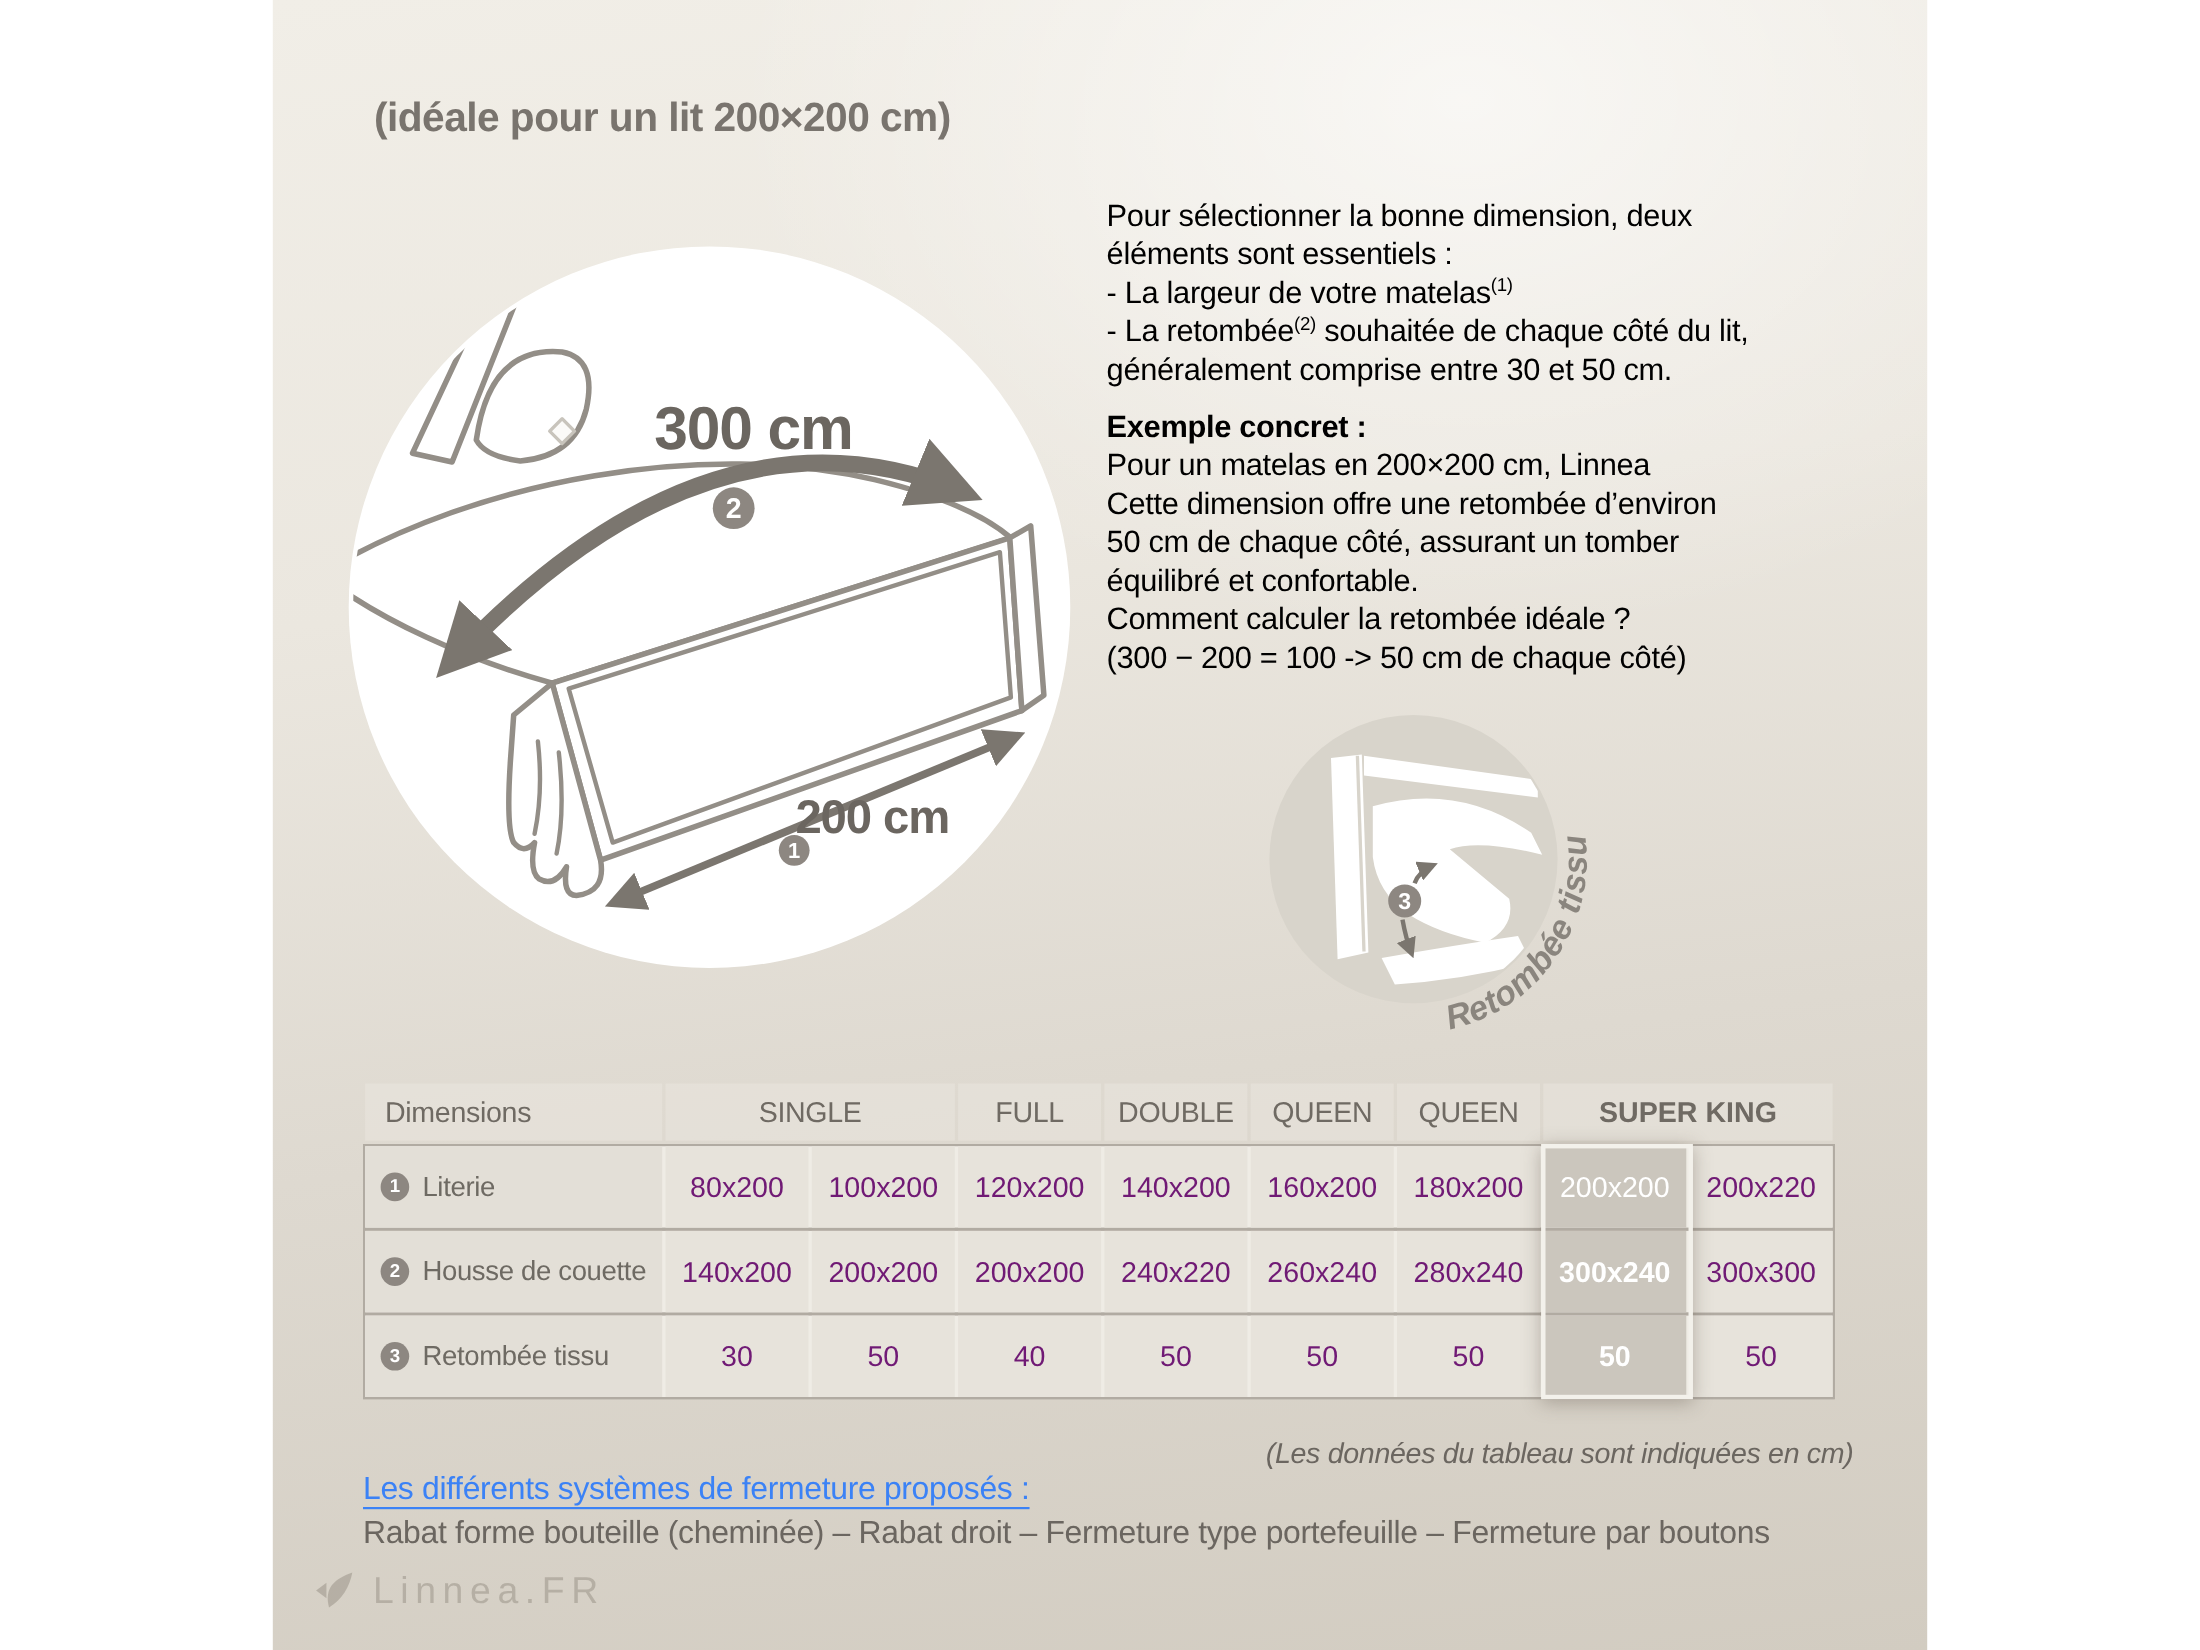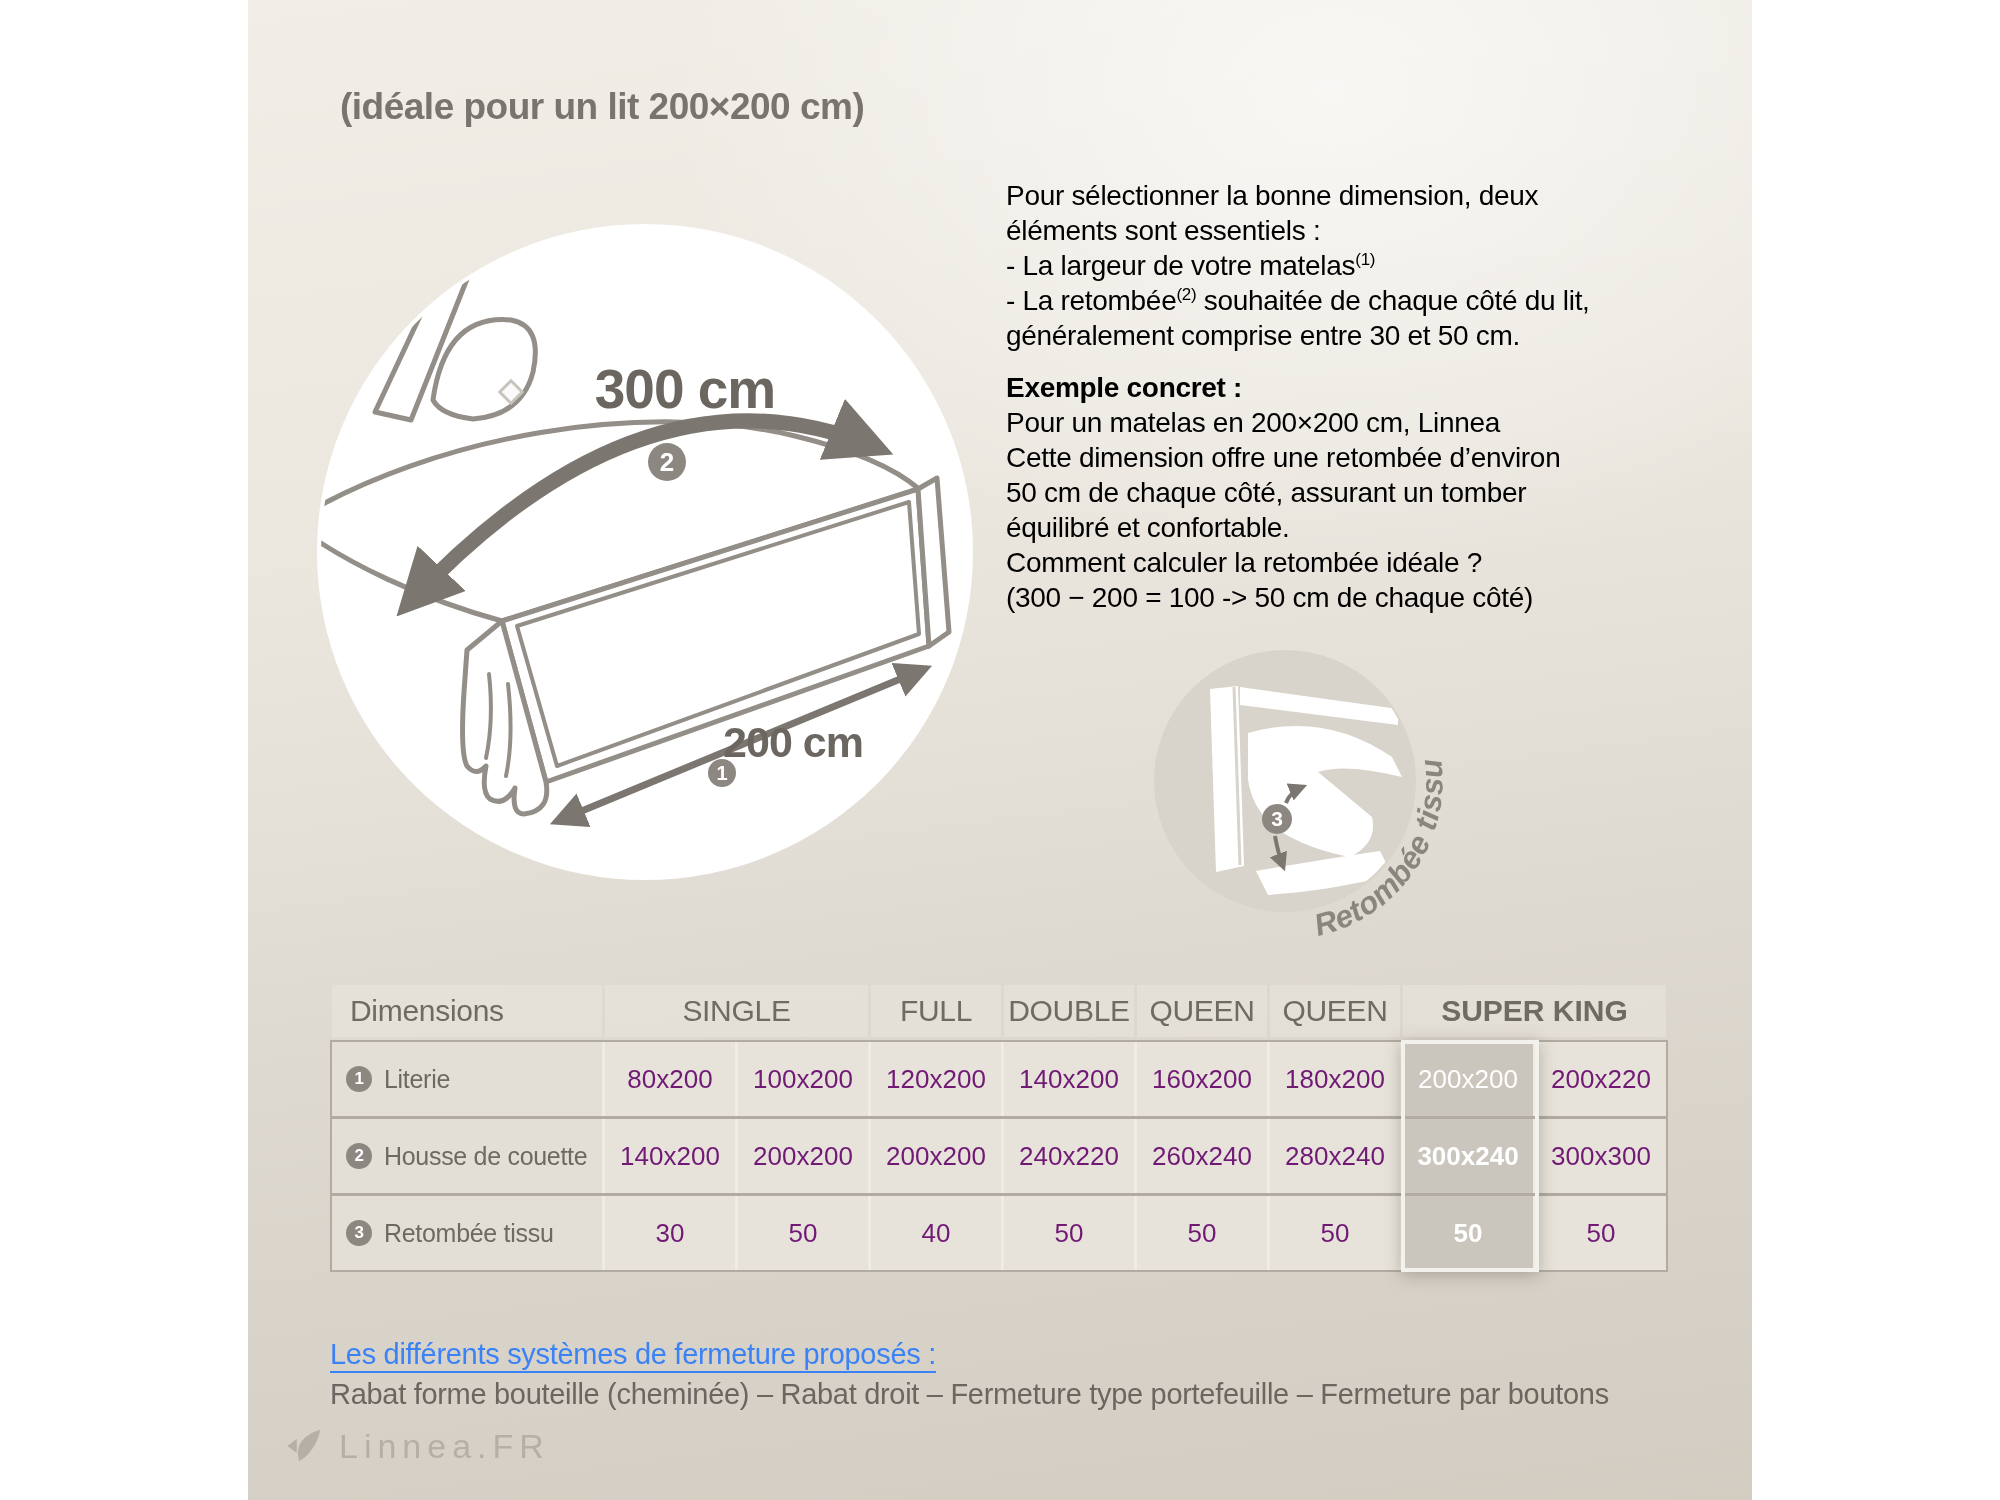--- a/index.html
+++ b/index.html
@@ -23,21 +23,21 @@
   
   .main-circle{position:absolute;left:315px;top:222px;width:660px;height:660px;}
   .drop-circle{position:absolute;left:1140px;top:645px;width:330px;height:330px;}
   .dim-label{font-weight:700;fill:#6b6660;letter-spacing:-1px;}
   .badge-num{fill:#ffffff;font-weight:700;text-anchor:middle;}
   .drop-label{font-size:31px;font-weight:700;font-style:italic;fill:#8a857e;letter-spacing:0.5px;}
   
   .thead{position:absolute;left:332px;top:985px;width:1334px;height:52px;display:grid;
          grid-template-columns:270px repeat(8,130px);column-gap:3px;}
   .th{background:rgba(234,230,222,0.55);display:flex;align-items:center;justify-content:center;
-      font-size:30px;color:#6f6a63;letter-spacing:-0.3px;}
+      font-size:26px;color:#6f6a63;letter-spacing:-0.3px;}
   .th-dim{justify-content:flex-start;padding-left:18px;}
   .th-span2{grid-column:span 2;}
   .th-sk{font-weight:700;letter-spacing:0;}
   .tbody{position:absolute;left:330px;top:1040px;width:1334px;border:2px solid #b1aba2;
          background:#b1aba2;display:flex;flex-direction:column;gap:3px;}
   .trow{display:grid;grid-template-columns:270px repeat(8,130px);column-gap:3px;
         background:#efece5;height:74px;}
   .tlabel{background:#e3dfd7;display:flex;align-items:center;gap:12px;padding-left:14px;
           font-size:25px;color:#6e6a63;letter-spacing:-0.3px;}
   .td{background:#e7e3db;display:flex;align-items:center;justify-content:center;
@@ -199,20 +199,21 @@
       <div class="td">40</div>
       <div class="td">50</div>
       <div class="td">50</div>
       <div class="td">50</div>
       <div class="td hl">50</div>
       <div class="td">50</div>
     </div>
     <div class="hl-frame"></div>
   </div>
 
+  <div class="note">(Les données du tableau sont indiquées en cm)</div>
   <div class="closures-heading">Les différents systèmes de fermeture proposés :</div>
   <div class="closures-items">Rabat forme bouteille (cheminée) – Rabat droit – Fermeture type portefeuille – Fermeture par boutons</div>
 
   <div class="watermark">
     <svg width="40" height="40" viewBox="0 0 34 34" fill="currentColor">
       <path d="M30,3 C16,8 8,15 12,30 C22,24 28,14 30,3 Z"></path>
       <path d="M2,17 L10,11 L10,23 Z"></path>
     </svg>
     <span class="watermark-text">Linnea.FR</span>
   </div>

